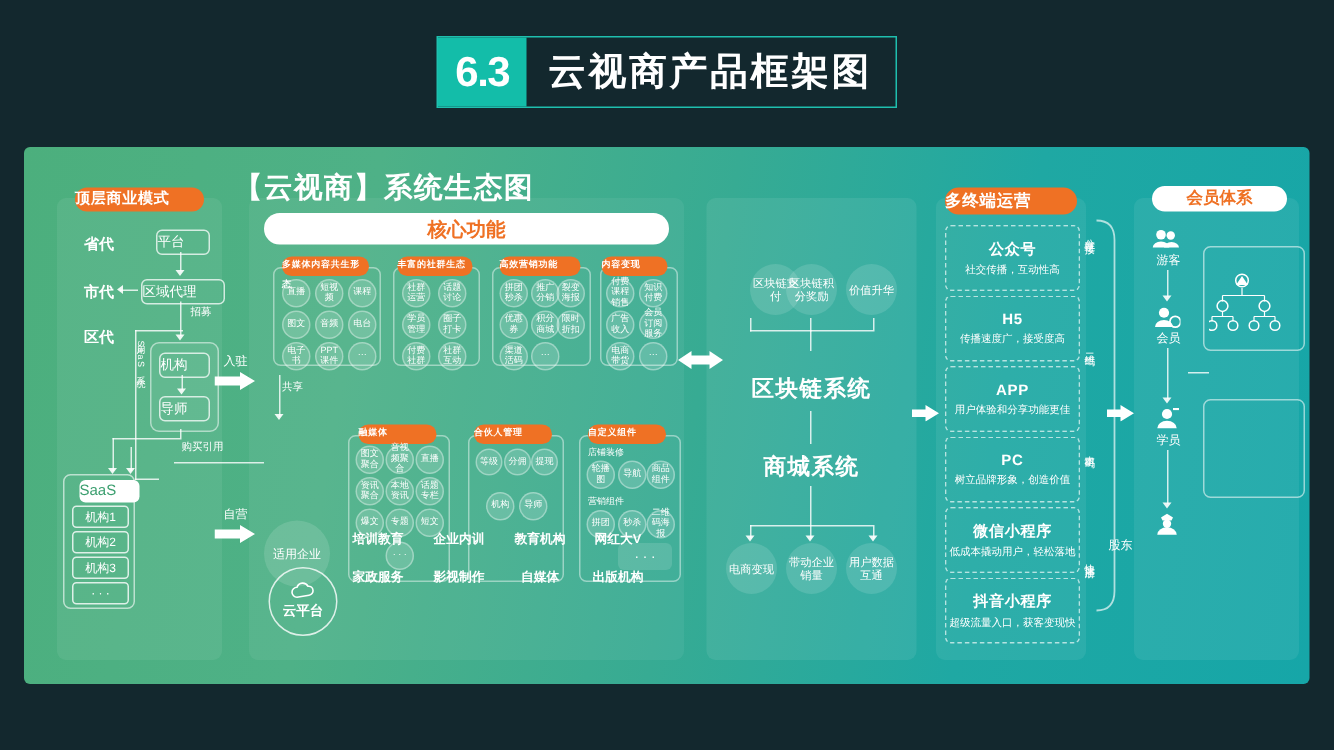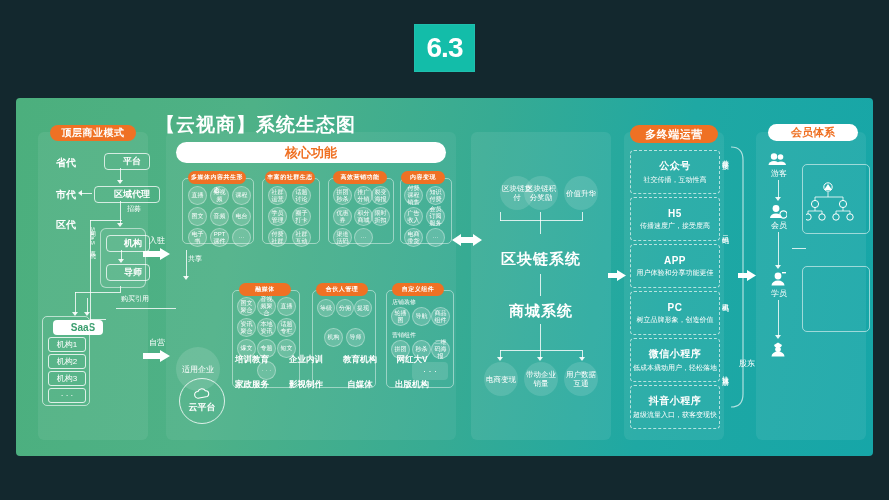--- a/index.html
+++ b/index.html
@@ -29,35 +29,35 @@
     position:absolute;left:16px;top:98px;width:857px;height:358px;
     background:linear-gradient(100deg,#4caf7d 0%,#4eb187 26%,#37ab93 52%,#1fa8a3 74%,#16a6a8 100%);
     border-radius:4px;overflow:hidden;
   }
   #panel-title{
     position:absolute;left:0;top:14px;width:480px;text-align:center;
     color:#ffffff;font-size:19px;font-weight:bold;letter-spacing:1px;
   }
   .badge{
     position:absolute;background:#ef7124;color:#fff;border-radius:9px;
-    font-size:10px;font-weight:bold;text-align:center;line-height:16px;height:16px;
+    font-size:10px;font-weight:bold;text-align:left;line-height:16px;height:16px;
     letter-spacing:.5px;
   }
   .wbadge{
     position:absolute;background:#ffffff;color:#ef7124;border-radius:9px;
     font-size:11px;font-weight:bold;text-align:center;line-height:17px;height:17px;
   }
   .solidbox{position:absolute;border:1px solid rgba(255,255,255,.5);border-radius:6px;}
   .lbl{position:absolute;color:#ffffff;font-size:8px;line-height:9px;text-align:center;}
   
   #col-left{position:absolute;left:22px;top:34px;width:110px;height:308px;
     background:rgba(255,255,255,.07);border-radius:6px;}
   .pill{
     position:absolute;border:1px solid rgba(255,255,255,.75);border-radius:4px;
-    color:#fff;font-size:9px;font-weight:bold;text-align:center;line-height:15px;height:15px;padding-left:10px;
+    color:#fff;font-size:9px;font-weight:normal;text-align:left;line-height:15px;height:15px;
   }
   .ptxt{position:absolute;color:#fff;font-size:10px;font-weight:bold;}
   .aline{position:absolute;background:rgba(255,255,255,.8);}
   .varrow{position:absolute;width:0;height:0;border-left:3px solid transparent;
     border-right:3px solid transparent;border-top:4px solid rgba(255,255,255,.9);}
   .harrowL{position:absolute;width:0;height:0;border-top:3px solid transparent;
     border-bottom:3px solid transparent;border-right:4px solid rgba(255,255,255,.9);}
   
   #saas-block{position:absolute;left:26px;top:218px;width:46px;height:88px;
     border:1px solid rgba(255,255,255,.6);border-radius:5px;}
@@ -109,20 +109,21 @@
     justify-content:center;}
   .ellipsis-box{position:absolute;background:rgba(255,255,255,.13);border-radius:4px;
     color:#fff;font-size:9px;text-align:center;}
 </style>
 </head>
 <body>
 
 <div id="title-bar">
   <div id="title-box">
     <div id="title-num">6.3</div>
+    <div id="title-text">云视商产品框架图</div>
   </div>
 </div>
 
 <div id="panel">
 
   <div id="panel-title">【云视商】系统生态图</div>
 
   <div id="col-left"></div>
   <div class="badge" style="left:34px;top:27px;width:86px;">顶层商业模式</div>
 

